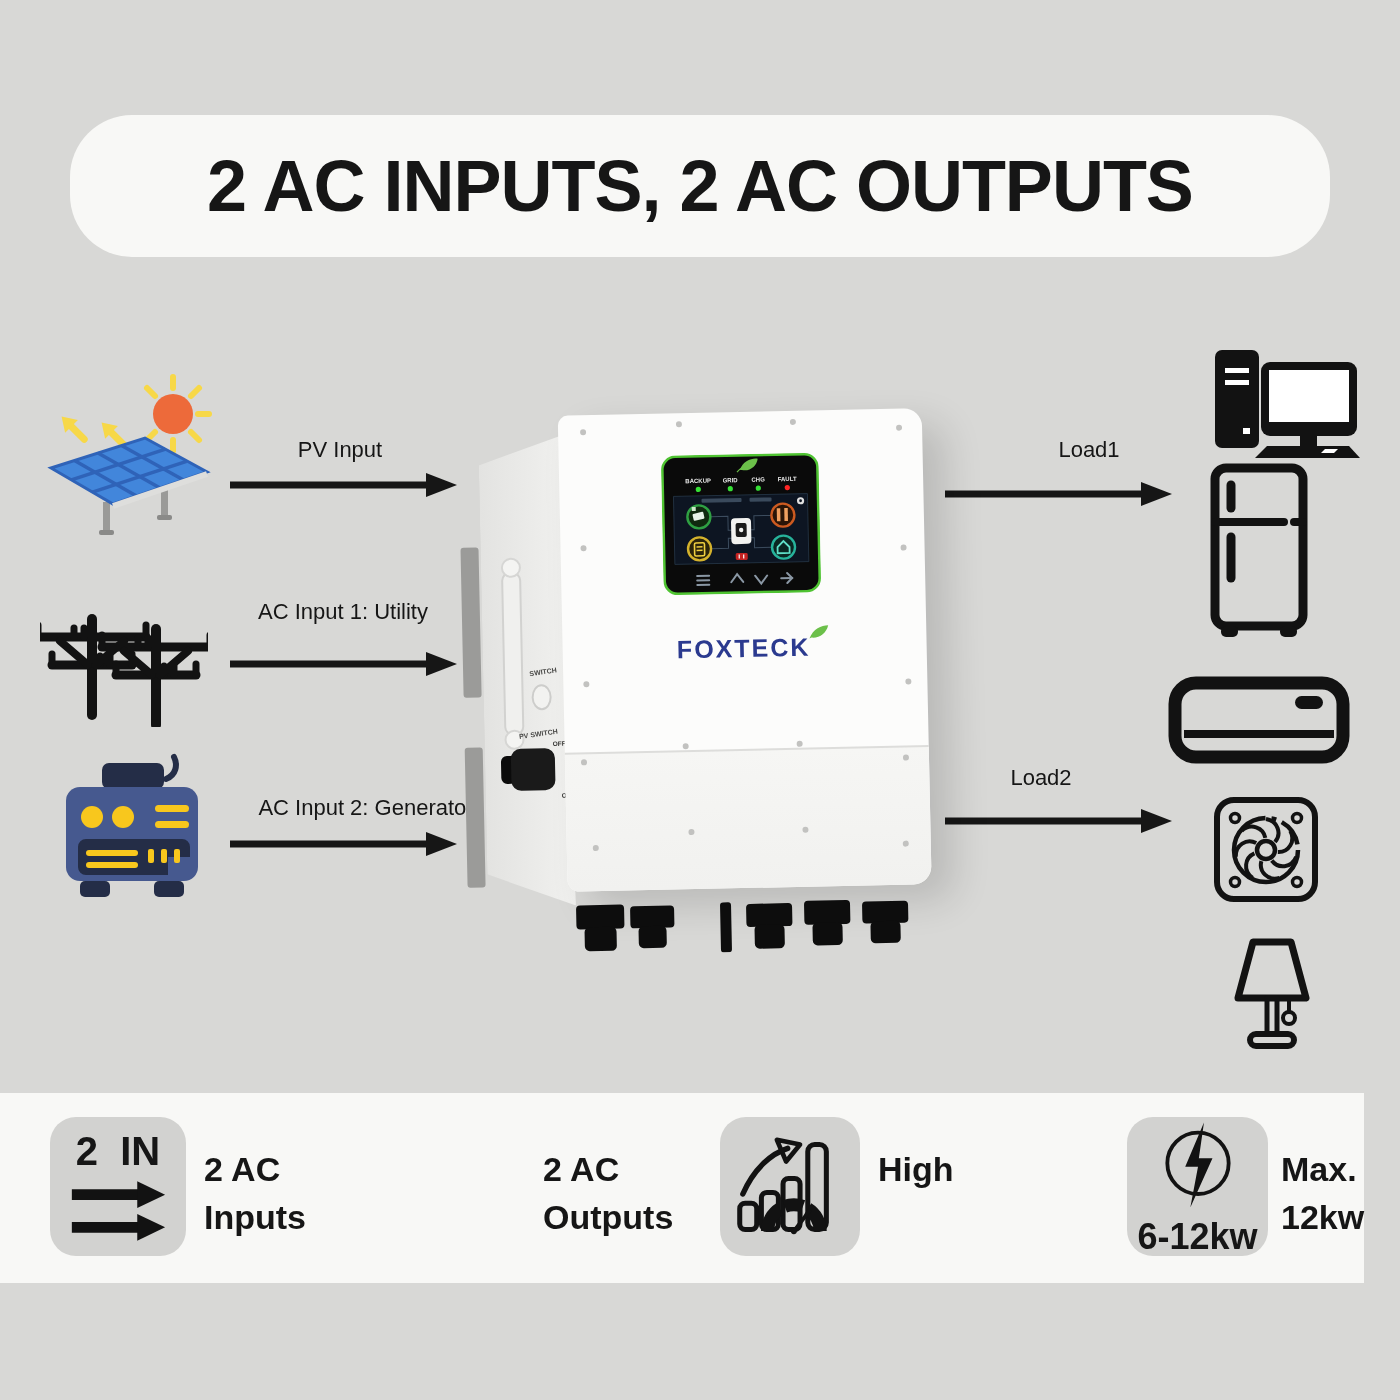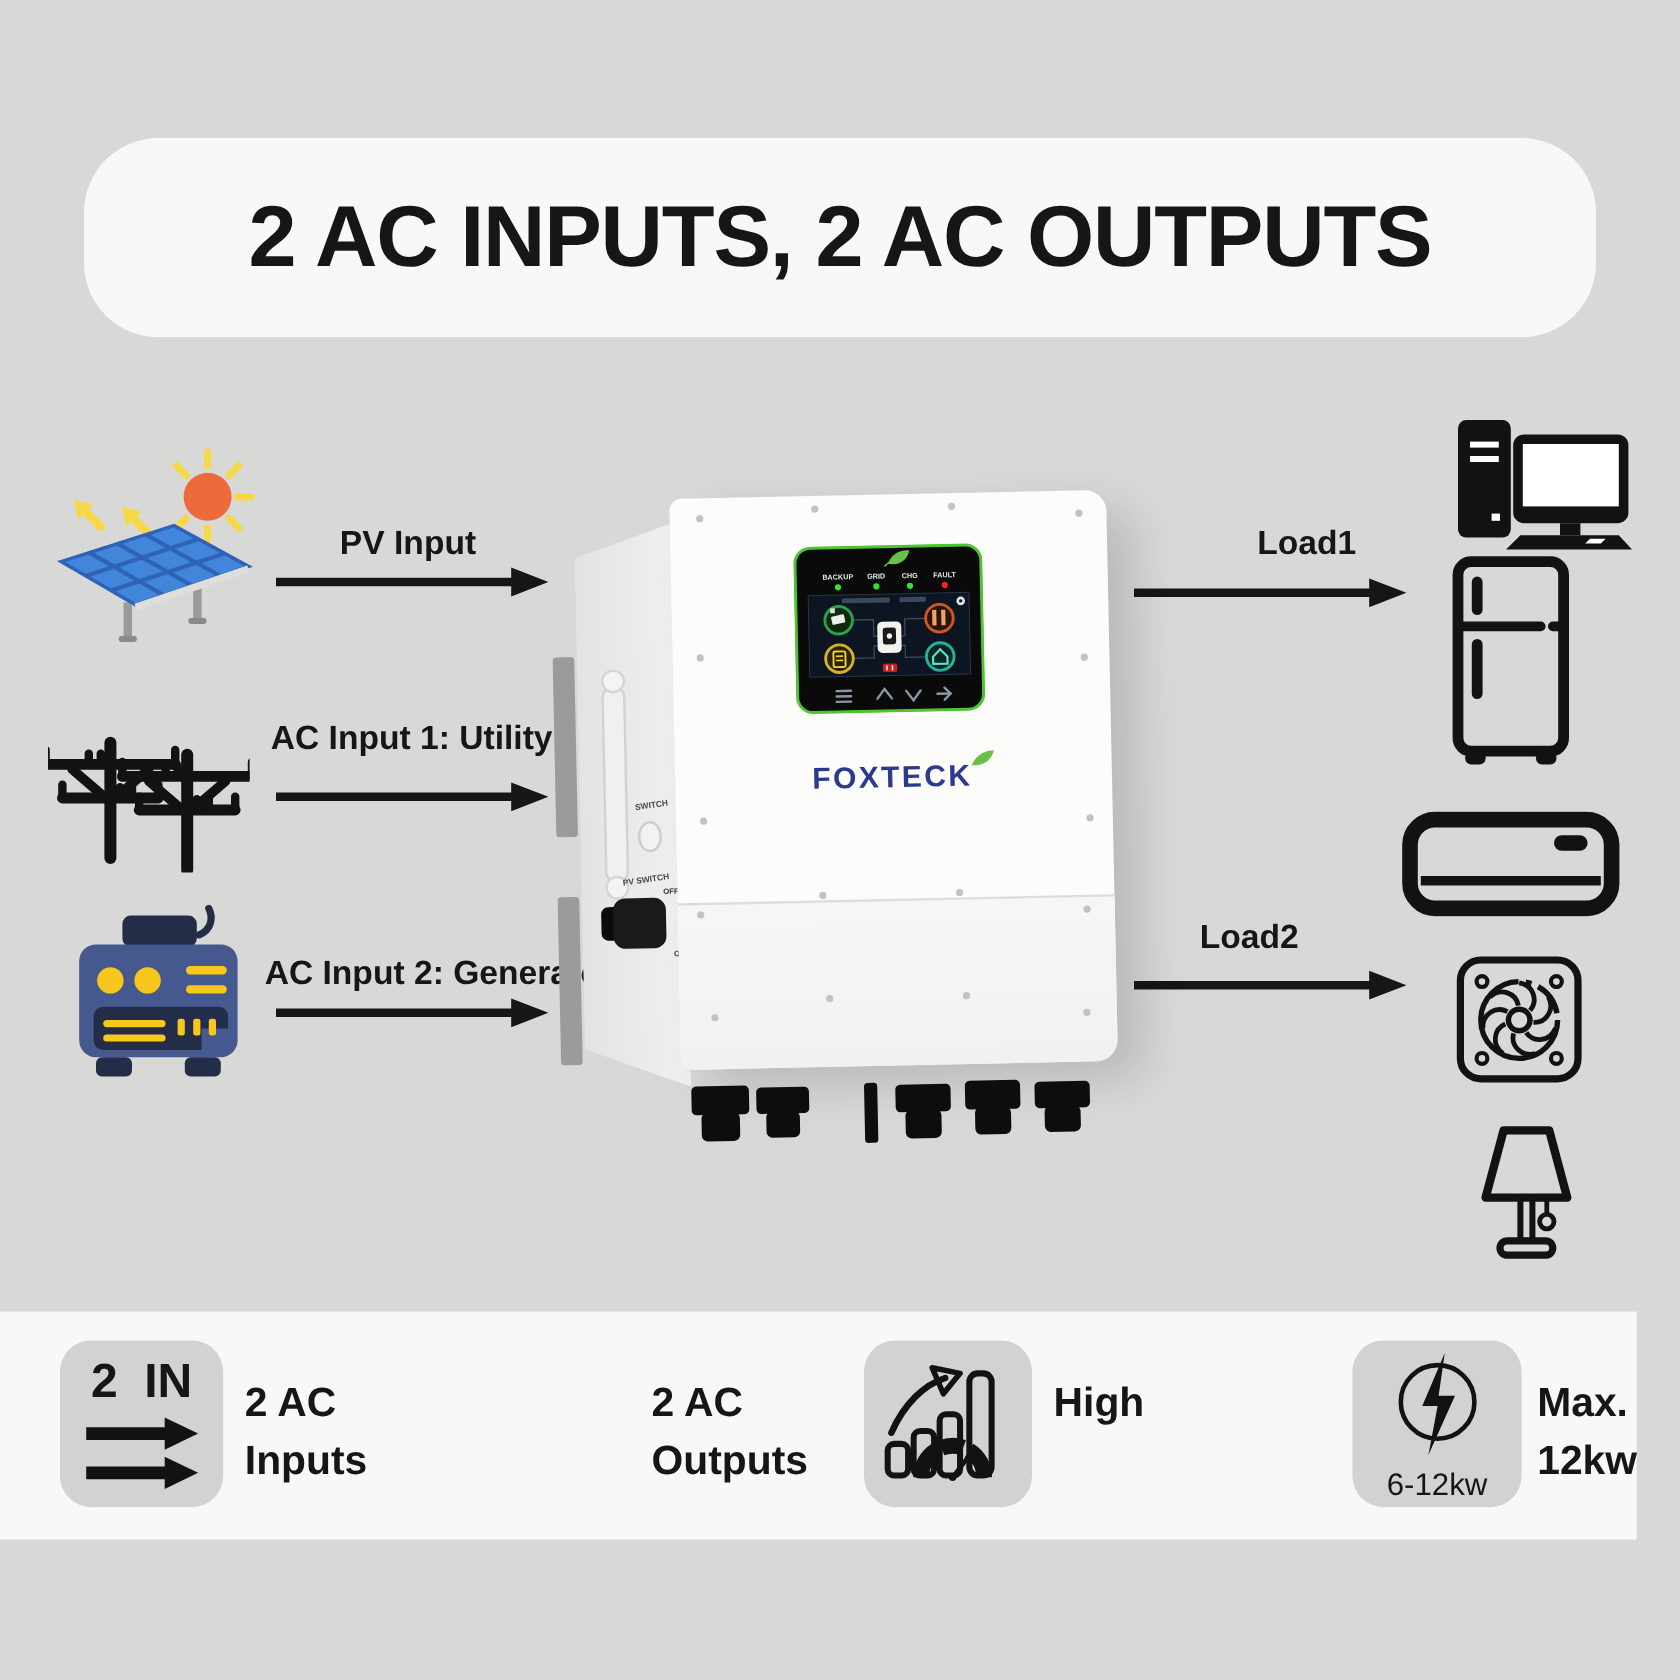--- a/index.html
+++ b/index.html
@@ -2,28 +2,28 @@
 <html style="--background: #d8d8d6; --panel-light: #f8f8f6; --badge-gray: #d2d2d0; --ink: #161616; --brand-blue: #2b3a8f; --leaf-green: #6cc04a; --screen-ring: #4fc332; --solar-blue: #4286db; --solar-grid: #2f63b8; --sun-orange: #ed6a3a; --ray-yellow: #f7d848; --gen-navy: #46598f; --gen-dark: #242d47; --gen-yellow: #f8c71d; --quad-green: #2fa043; --quad-orange: #cc5a20; --quad-yellow: #d4b22c; --quad-teal: #27b39b;"><head>
 <meta charset="utf-8">
 <style>
   html,body{margin:0;padding:0;}
   .canvas{position:relative;width:1400px;height:1400px;overflow:hidden;
     background:var(--background,#d8d8d6);
     font-family:"Liberation Sans",sans-serif;color:var(--ink,#161616);}
   .abs{position:absolute;}
 
   
-  .title-pill{position:absolute;left:70px;top:115px;width:1260px;height:166px;
+  .title-pill{position:absolute;left:70px;top:115px;width:1260px;height:142px;
     background:var(--panel-light,#fafaf8);border-radius:62px;
     display:flex;align-items:center;justify-content:center;}
   .title-pill span{font-size:72px;font-weight:bold;letter-spacing:-1px;white-space:pre;}
 
   
   .flow-label{position:absolute;transform:translateX(-50%);white-space:nowrap;
-    font-size:28px;font-weight:bold;}
+    font-size:22px;font-weight:normal;}
   .h-arrow{position:absolute;}
 
   
   .device{position:absolute;left:455px;top:393px;width:480px;height:545px;transform:rotate(-1.2deg);}
   .bracket{position:absolute;width:18px;background:#9b9b99;border-radius:3px;}
   .dev-side{position:absolute;left:28px;top:38px;width:88px;height:472px;
     background:linear-gradient(90deg,#e3e3e1,#f1f1ef);
     clip-path:polygon(0 30px,100% 0,100% 100%,0 93%);}
   .dev-front{position:absolute;left:108px;top:20px;width:364px;height:476px;
     background:#fcfcfb;border-radius:10px 18px 18px 12px;
@@ -52,21 +52,21 @@
   .pv-knob .body{position:absolute;left:10px;top:0;width:44px;height:42px;background:#1a1a1a;border-radius:10px;}
   .pv-knob .cap{position:absolute;left:0;top:7px;width:16px;height:28px;background:#0b0b0b;border-radius:6px;}
   .off-on{position:absolute;font-size:6.5px;font-weight:bold;color:#3a3a38;}
 
   
   .bottom-strip{position:absolute;left:0;top:1093px;width:1364px;height:190px;background:var(--panel-light,#f8f8f6);}
   .badge{position:absolute;top:24px;height:139px;background:var(--badge-gray,#d2d2d0);border-radius:26px;
     display:flex;flex-direction:column;align-items:center;justify-content:center;gap:8px;}
   .badge-word{font-size:40px;font-weight:bold;white-space:pre;line-height:1;}
   .feature-label{position:absolute;top:52px;font-size:34px;font-weight:bold;line-height:48px;}
-  .badge-caption{font-size:26px;font-weight:normal;line-height:1;}
+  .badge-caption{font-size:36px;font-weight:bold;line-height:1;}
 </style>
 </head>
 <body>
 
 <div class="canvas">
 
   <div class="title-pill">
     <span>2 AC INPUTS, 2 AC OUTPUTS</span>
   </div>
 

